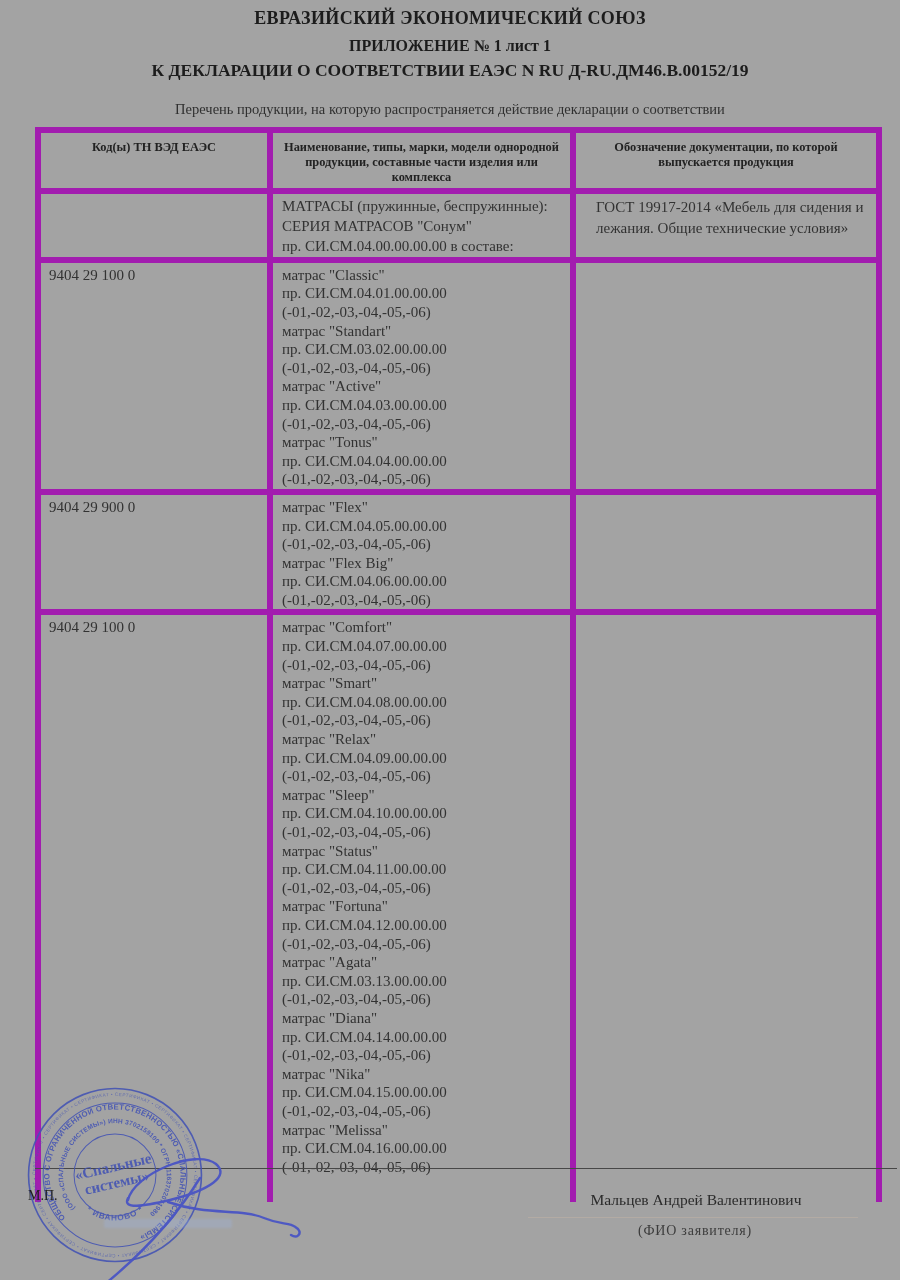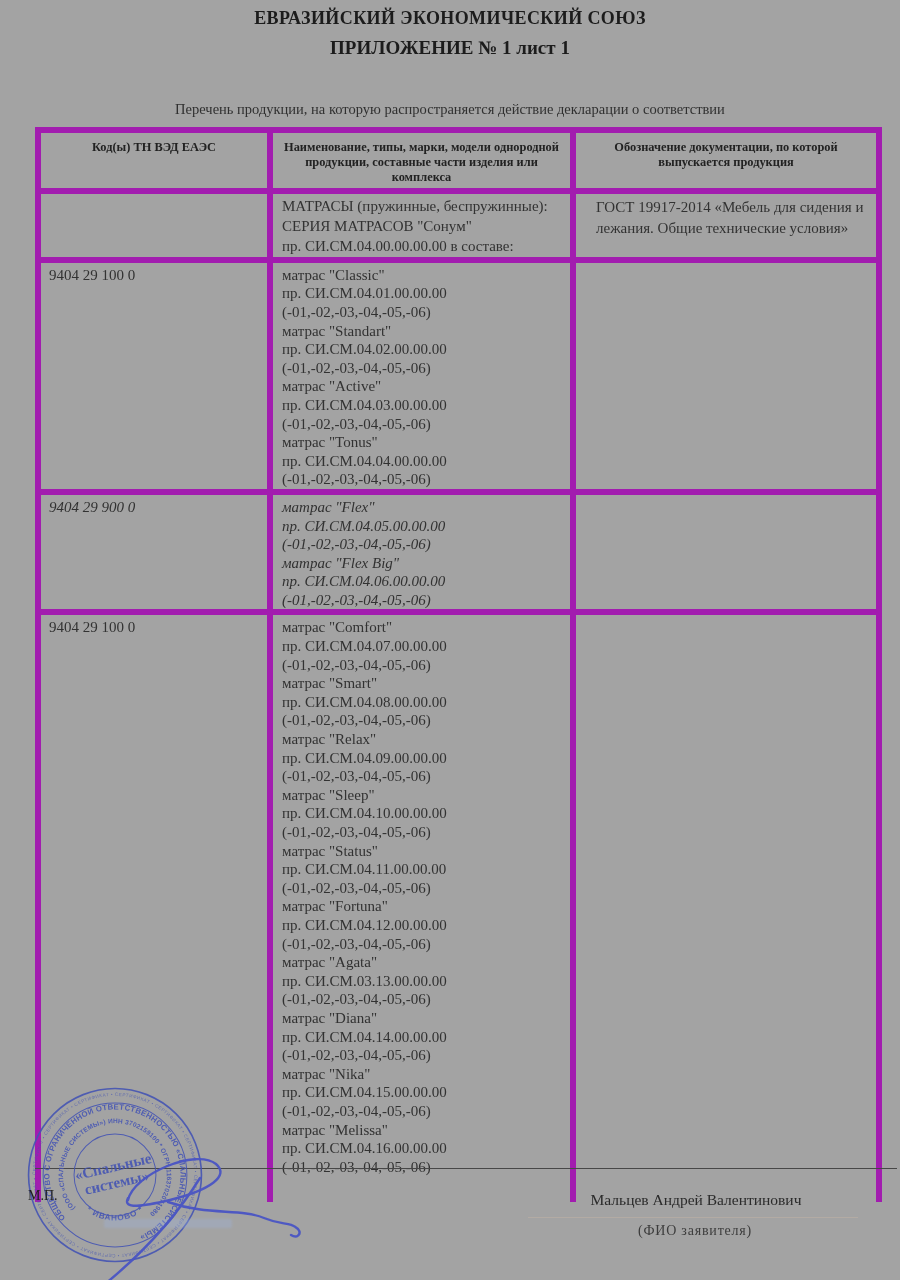--- a/index.html
+++ b/index.html
@@ -4,40 +4,40 @@
 <style>
   html,body { margin:0; padding:0; background:#e8e8e8; }
   .page {
     position:relative; width:900px; height:1280px; margin:0 auto;
     background:#a3a3a3; overflow:hidden;
     font-family:"Liberation Serif", serif; color:#2e2e2e;
   }
   
   .title { position:absolute; left:0; width:900px; text-align:center; font-weight:bold; color:#1c1c1c; }
   .t1 { top:8px;  font-size:18px; letter-spacing:0.4px; }
-  .t2 { top:37px; font-size:19px; }
+  .t2 { top:37px; font-size:16px; }
   .t3 { top:60px; font-size:17.5px; }
   .subtitle { position:absolute; top:101px; left:0; width:900px; text-align:center;
               font-size:14.5px; color:#303030; }
   
   table.products {
     position:absolute; top:127px; left:35px; width:841px;
     border-collapse:collapse; table-layout:fixed;
     font-size:15px; color:#323232;
   }
   table.products th, table.products td { border:6px solid #a21caf; vertical-align:top; }
   table.products tr:last-child td { border-bottom:none; }
   table.products th {
     font-size:12.4px; font-weight:bold; line-height:14.8px;
     text-align:center; padding:7px 6px 4px 6px; color:#222;
   }
   thead tr { height:52px; }
   .row-0 { height:60px; }
   .row-1 { height:223px; }
-  .row-2 { height:115px;font-style:italic; }
+  .row-2 { height:115px; }
   .row-3 { height:590px; }
   td.col-code { padding:4px 6px 0 8px; font-size:15px; }
   td.col-products { padding:3px 6px 0 9px; }
   td.col-docs { padding:3px 6px 0 20px; }
   .col-products .line { line-height:18.6px; white-space:nowrap; }
   .row-0 .col-products .line { line-height:19.8px; }
   .col-docs .line { line-height:20.5px; }
   .bottom-rule { position:absolute; top:1168px; left:35px; width:862px; height:0;
                  border-top:1px solid #474747; }
   
@@ -56,20 +56,21 @@
   .scan-artifact { position:absolute; left:104px; top:1219px; width:128px; height:9px;
                    background:#9db4e0; opacity:0.32; border-radius:2px; filter:blur(1px); z-index:5; }
 </style>
 </head>
 <body>
 
 <div class="page">
 
   <div class="title t1">ЕВРАЗИЙСКИЙ ЭКОНОМИЧЕСКИЙ СОЮЗ</div>
   <div class="title t2">ПРИЛОЖЕНИЕ № 1 лист 1</div>
+  <div class="title t3">К ДЕКЛАРАЦИИ О СООТВЕТСТВИИ ЕАЭС N RU Д-RU.ДМ46.В.00152/19</div>
   <div class="subtitle">Перечень продукции, на которую распространяется действие декларации о соответствии</div>
 
   <table class="products">
     <colgroup>
       <col style="width:232px">
         <col style="width:303px">
         <col style="width:306px">
     </colgroup>
     <thead>
         <tr id="head-row">
@@ -91,21 +92,21 @@
             <div class="line">лежания. Общие технические условия»</div>
           </td>
         </tr>
         <tr class="row-1">
           <td class="col-code">9404 29 100 0</td>
           <td class="col-products">
             <div class="line">матрас "Classic"</div>
             <div class="line">пр. СИ.СМ.04.01.00.00.00</div>
             <div class="line">(-01,-02,-03,-04,-05,-06)</div>
             <div class="line">матрас "Standart"</div>
-            <div class="line">пр. СИ.СМ.04.02.00.00.00</div>
+            <div class="line">пр. СИ.СМ.03.02.00.00.00</div>
             <div class="line">(-01,-02,-03,-04,-05,-06)</div>
             <div class="line">матрас "Active"</div>
             <div class="line">пр. СИ.СМ.04.03.00.00.00</div>
             <div class="line">(-01,-02,-03,-04,-05,-06)</div>
             <div class="line">матрас "Tonus"</div>
             <div class="line">пр. СИ.СМ.04.04.00.00.00</div>
             <div class="line">(-01,-02,-03,-04,-05,-06)</div>
           </td>
           <td class="col-docs"></td>
         </tr>

